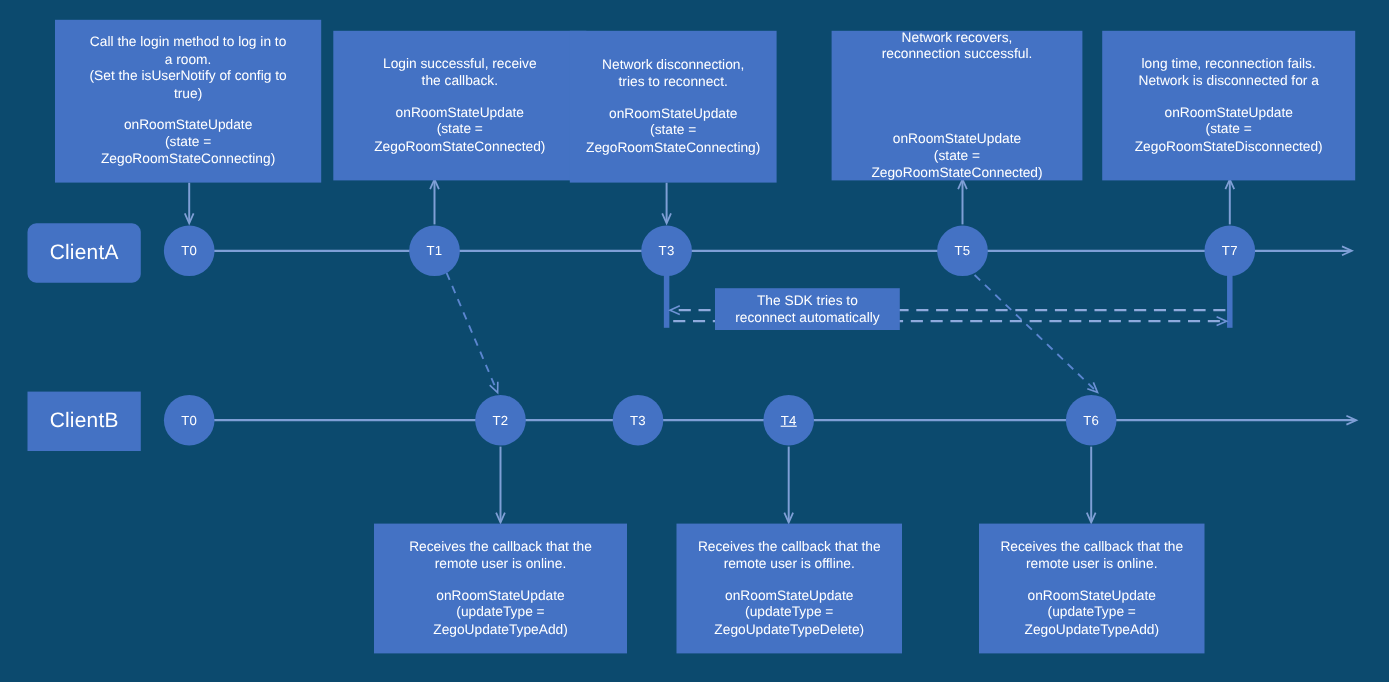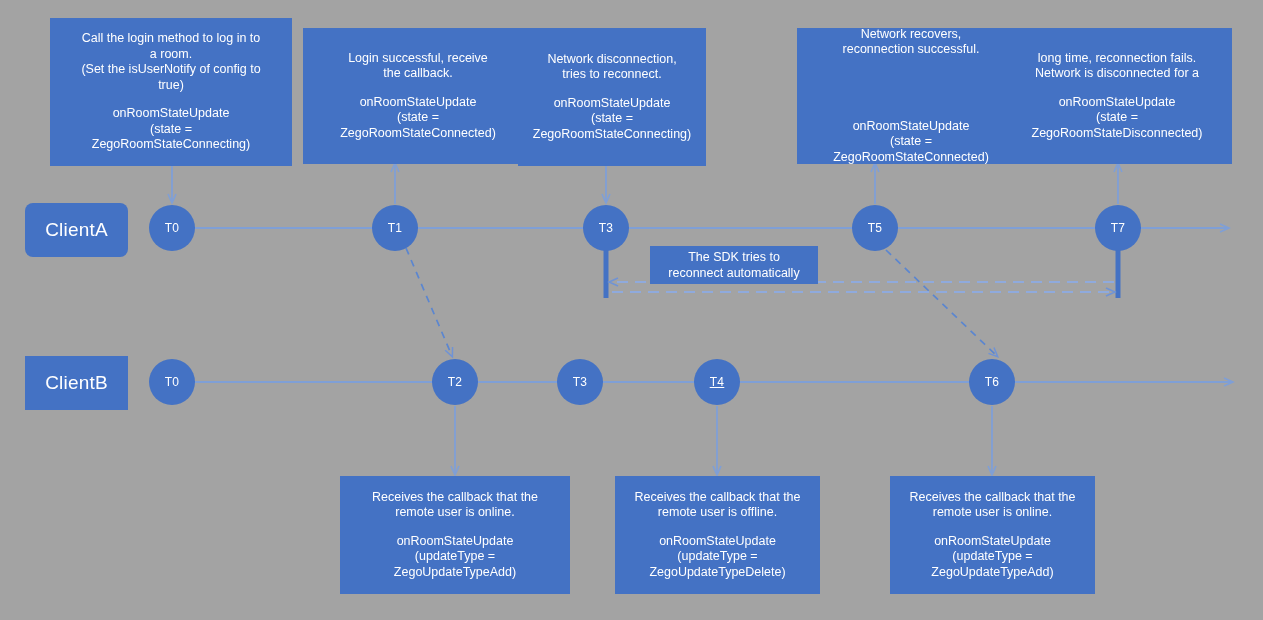--- a/index.html
+++ b/index.html
@@ -1,17 +1,17 @@
 <!DOCTYPE html>
 <html><head>
 <meta charset="utf-8">
 <style>
   html,body{margin:0;padding:0;background:#ffffff;}
   body{font-family:"Liberation Sans","DejaVu Sans",sans-serif;}
-  #stage{position:relative;width:1263px;height:620px;background:#a3a3a3;overflow:hidden;}
+  #stage{position:relative;width:1263px;height:620px;background:#0c4a6e;overflow:hidden;}
   svg.layer{position:absolute;left:0;top:0;width:1263px;height:620px;pointer-events:none;}
 
   .note{
     position:absolute;
     background:#4472c4;
     color:#ffffff;
     box-sizing:border-box;
     display:flex;
     flex-direction:column;
     align-items:center;
@@ -132,21 +132,21 @@
       <span class="ln">Network disconnection,</span>
       <span class="ln">tries to reconnect.</span>
     </div>
     <div class="grp">
       <span class="ln">onRoomStateUpdate</span>
       <span class="ln">(state =</span>
       <span class="ln">ZegoRoomStateConnecting)</span>
     </div>
   </div>
 
-  <div class="note" style="left:797px; top:28px; width:228px; height:136px;gap:48px;">
+  <div class="note" style="left:756px; top:28px; width:228px; height:136px;gap:48px;">
     <div class="grp">
       <span class="ln">Network recovers,</span>
       <span class="ln">reconnection successful.</span>
     </div>
     <div class="grp">
       <span class="ln">onRoomStateUpdate</span>
       <span class="ln">(state =</span>
       <span class="ln">ZegoRoomStateConnected)</span>
     </div>
   </div>
@@ -179,21 +179,21 @@
   <div class="node" style="left:583px; top:205px;">
     <span>T3</span>
   </div>
   <div class="node" style="left:852px; top:205px;">
     <span>T5</span>
   </div>
   <div class="node" style="left:1095px; top:205px;">
     <span>T7</span>
   </div>
 
-  <div class="sdk-note" style="left:650px; top:246px; width:168px; height:38px;">
+  <div class="sdk-note" style="left:650px; top:262px; width:168px; height:38px;">
     <div>
       <span class="ln">The SDK tries to</span>
       <span class="ln">reconnect automatically</span>
     </div>
   </div>
 
   <div class="node" style="left:149px; top:359px;">
     <span>T0</span>
   </div>
   <div class="node" style="left:432px; top:359px;">

